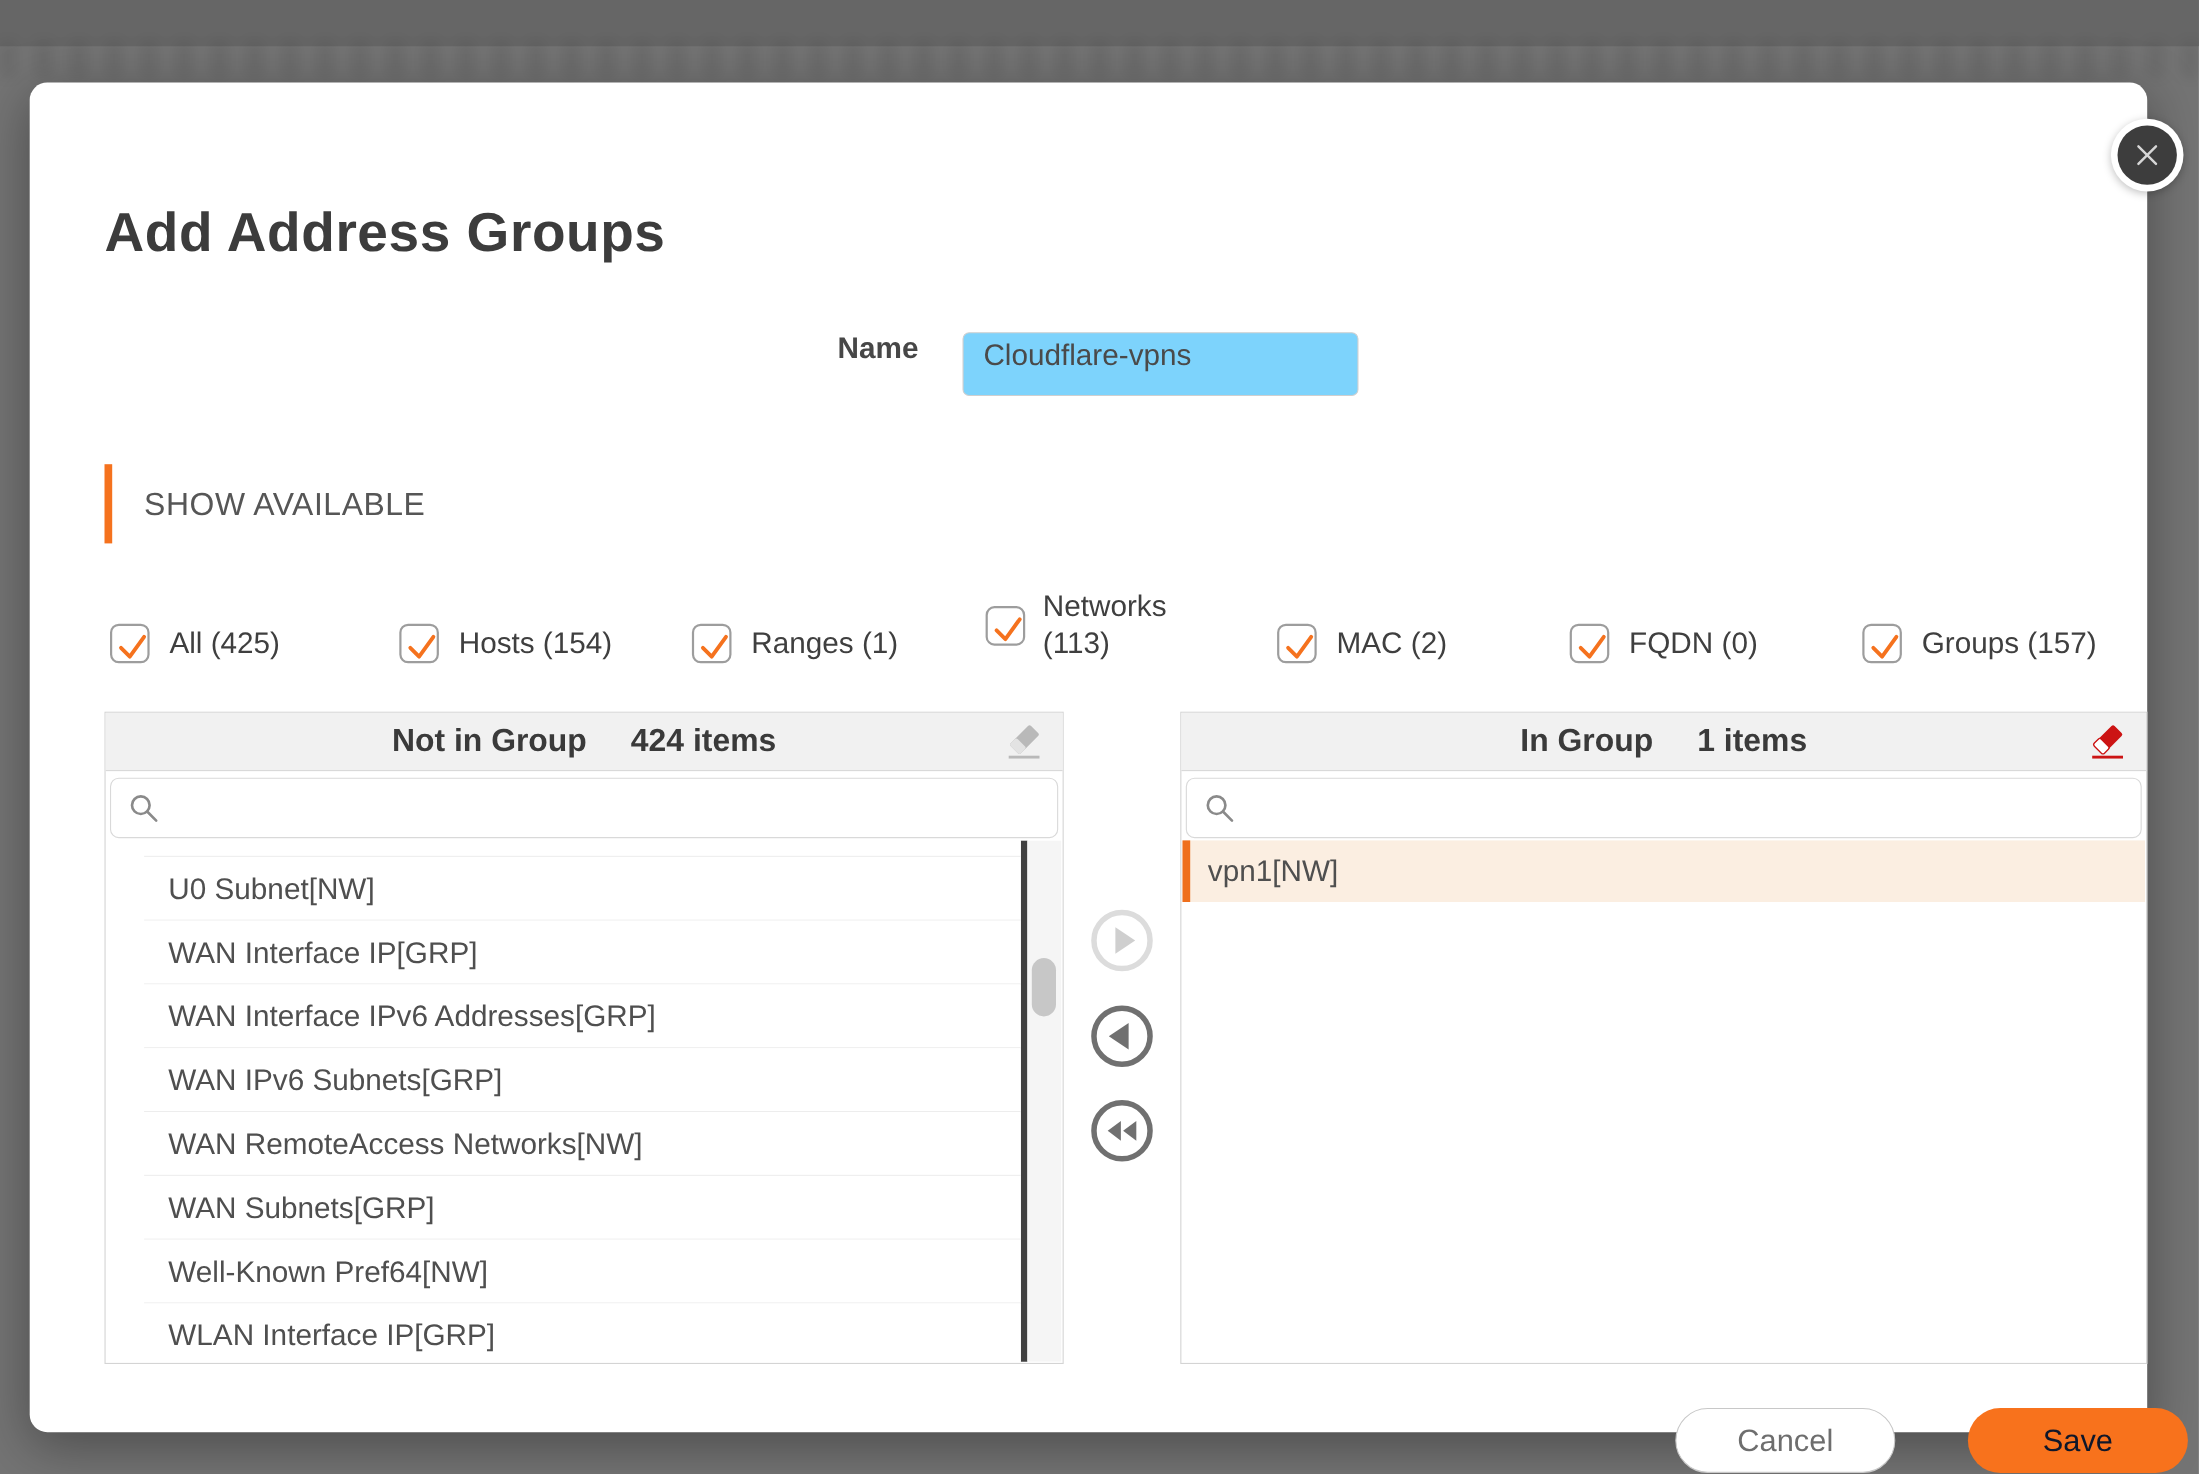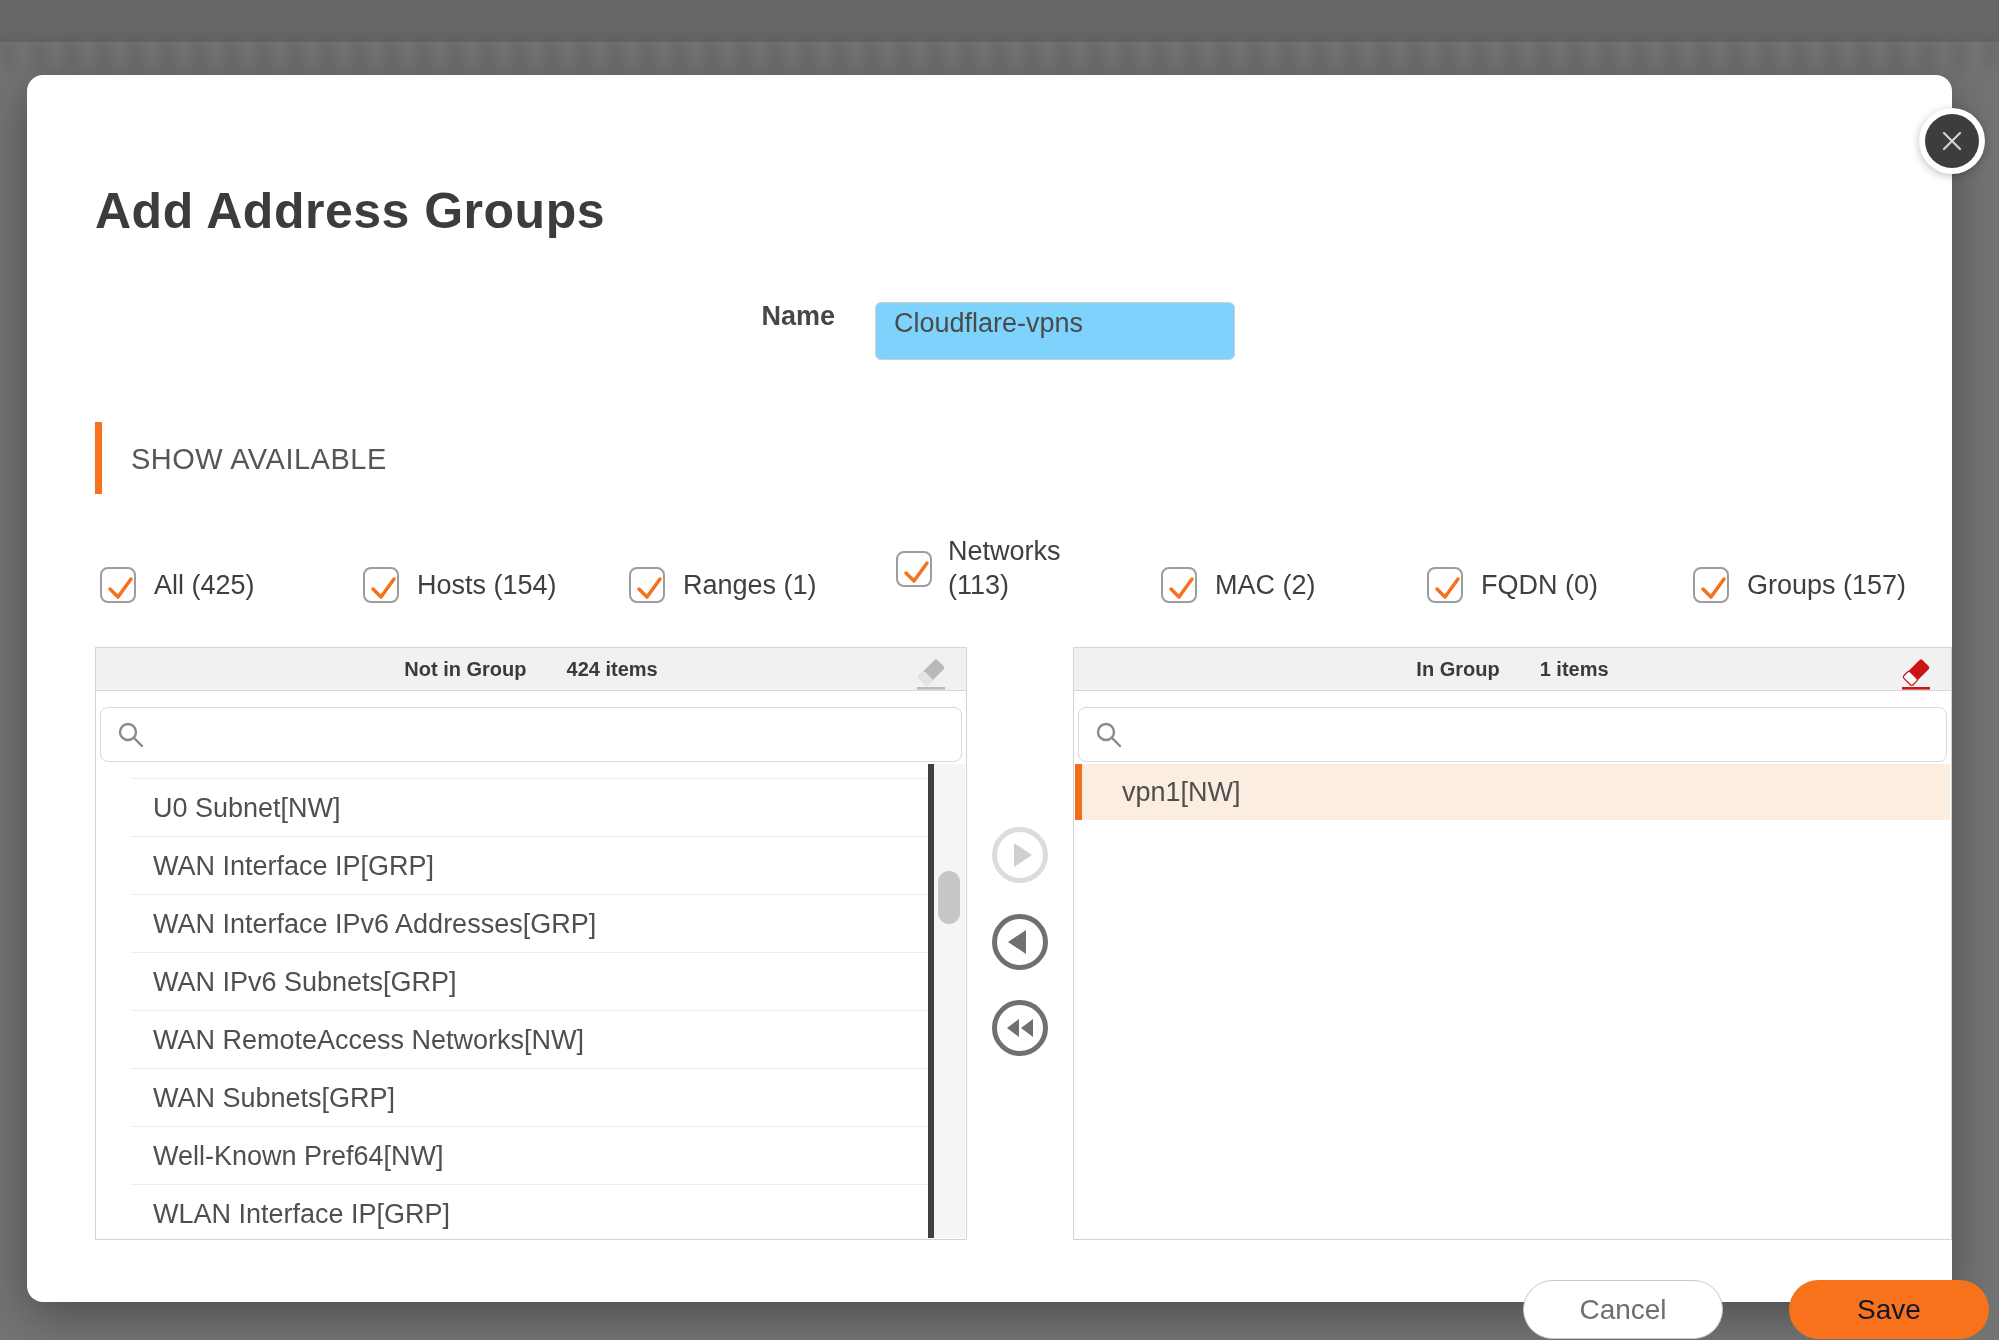--- a/index.html
+++ b/index.html
@@ -60,24 +60,24 @@
   }
   .f-label.wrap{white-space:normal;width:150px;top:459px;line-height:34px;height:auto;}
   
   .panel{
     position:absolute;top:572px;height:593px;box-sizing:border-box;
     border:1px solid #d4d4d4;background:#fff;
   }
   .panel.left{left:68px;width:872px;}
   .panel.right{left:1046px;width:879px;}
   .panel-header{
-    position:absolute;left:0;right:0;top:0;height:43px;box-sizing:border-box;
+    position:absolute;left:0;right:0;top:0;height:53px;box-sizing:border-box;
     background:#f1f1f1;border-bottom:1px solid #d9d9d9;
     display:flex;align-items:center;justify-content:center;gap:40px;
-    font-size:20px;font-weight:bold;color:#3a3a3a;
+    font-size:29px;font-weight:bold;color:#3a3a3a;
   }
   .eraser{position:absolute;right:14px;top:7px;width:42px;height:42px;cursor:pointer;}
   .searchbox{
     position:absolute;left:4px;right:4px;top:59px;height:55px;box-sizing:border-box;
     border:1px solid #d9d9d9;border-radius:8px;background:#fff;
   }
   .searchbox input{
     position:absolute;left:52px;right:10px;top:0;height:100%;border:none;outline:none;
     font-family:inherit;font-size:26px;color:#4a4a4a;background:transparent;width:calc(100% - 64px);
   }
@@ -94,21 +94,21 @@
   .row.partial{height:15px;line-height:15px;}
   .scroll-track{
     position:absolute;right:0;top:0;bottom:0;width:31px;background:#f5f5f5;
   }
   .scroll-thumb{
     position:absolute;left:4px;top:107px;width:22px;height:53px;border-radius:11px;background:#c7c7c7;cursor:grab;
   }
   .sel-row{
     position:absolute;left:1px;right:1px;top:116px;height:56px;box-sizing:border-box;
     background:#fbeee1;border-left:7px solid #ef6f1d;
-    font-size:27px;color:#4f4f4f;line-height:56px;padding-left:40px;cursor:pointer;
+    font-size:27px;color:#4f4f4f;line-height:56px;padding-left:16px;cursor:pointer;
   }
   
   .move-btn{
     position:absolute;left:965px;width:56px;height:56px;border-radius:50%;box-sizing:border-box;
     background:#fff;display:flex;align-items:center;justify-content:center;cursor:pointer;
   }
   .move-btn.disabled{border:5px solid #dcdcdc;}
   .move-btn.active{border:5px solid #707070;}
   
   .btn{

